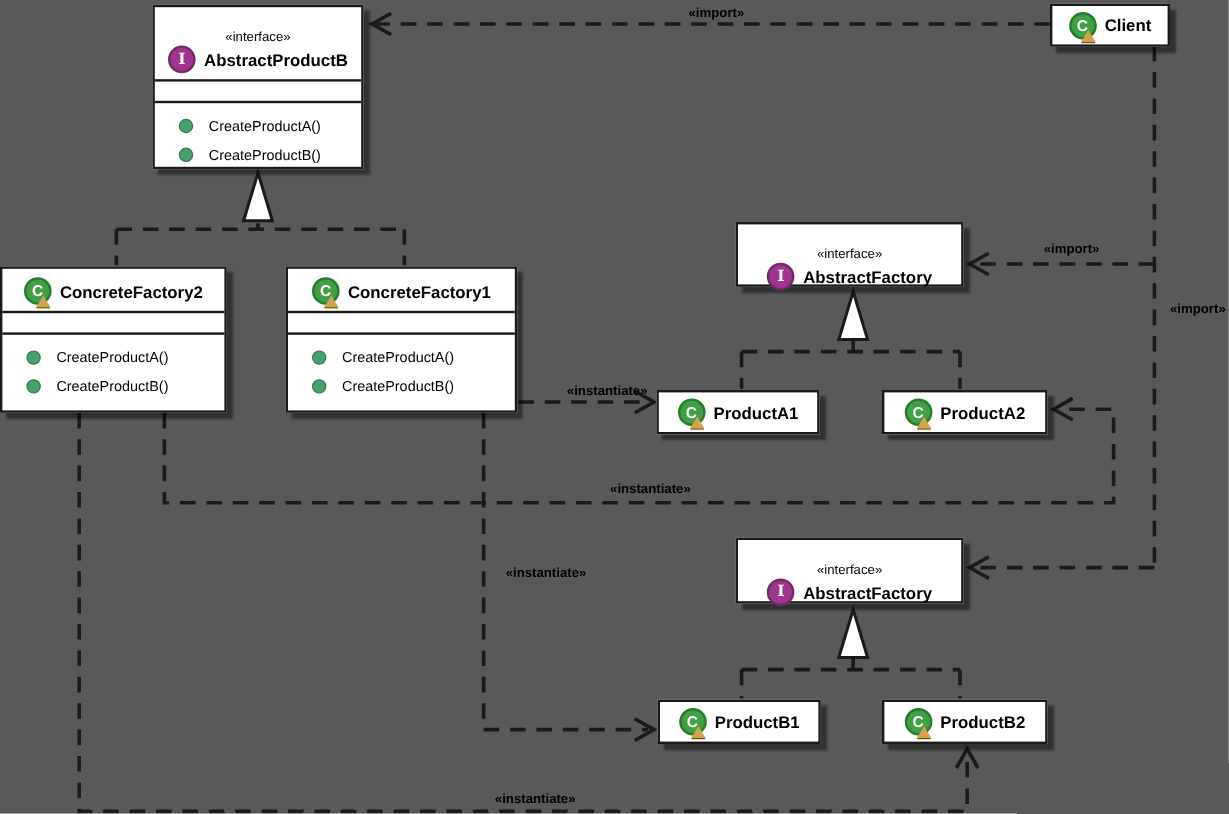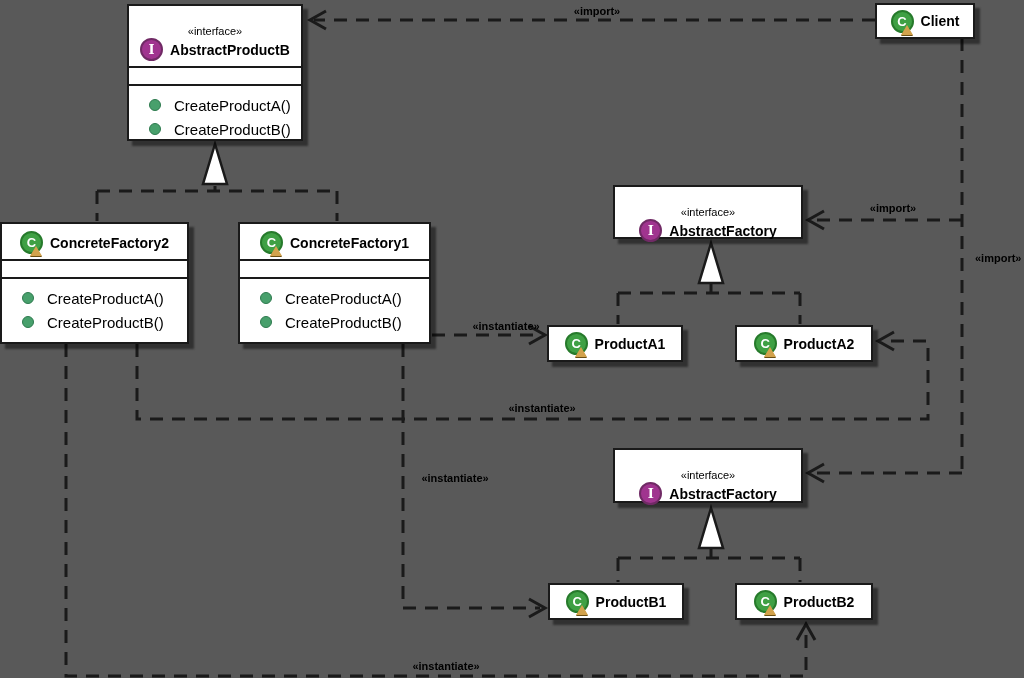--- a/index.html
+++ b/index.html
@@ -14,21 +14,21 @@
 
   .ubox{position:absolute;box-sizing:border-box;background:var(--box-fill);
     border:2px solid var(--line);box-shadow:5px 5px 2px rgba(0,0,0,0.45);}
   .hdr{text-align:center;padding:18px 4px 5px;}
   .stereo{font-size:11px;color:#000;line-height:14px;}
   .nrow{display:flex;align-items:center;justify-content:center;gap:7px;
     font-weight:bold;font-size:14px;color:#000;line-height:20px;}
   .fields{border-top:2px solid var(--line);height:16px;}
   .methods{border-top:2px solid var(--line);padding-top:7px;}
   .mrow{display:flex;align-items:center;gap:13px;padding:0 0 0 20px;height:24px;
-    font-size:15px;color:#000;}
+    font-size:12px;color:#000;}
   .bullet{width:10px;height:10px;border-radius:50%;background:var(--method-bullet);
     border:1.5px solid #2d7a4e;flex:0 0 auto;}
   .simple{display:flex;align-items:center;justify-content:center;}
 
   .icon{width:19px;height:19px;border-radius:50%;display:inline-flex;align-items:center;
     justify-content:center;position:relative;color:#fff;flex:0 0 auto;}
   .icon-i{background:var(--interface-icon);border:2px solid #702a65;
     font:bold 13px "DejaVu Serif","Liberation Serif",serif;}
   .icon-c{background:var(--class-icon);border:2px solid #267a2b;
     font:bold 13px "Liberation Sans",sans-serif;}

